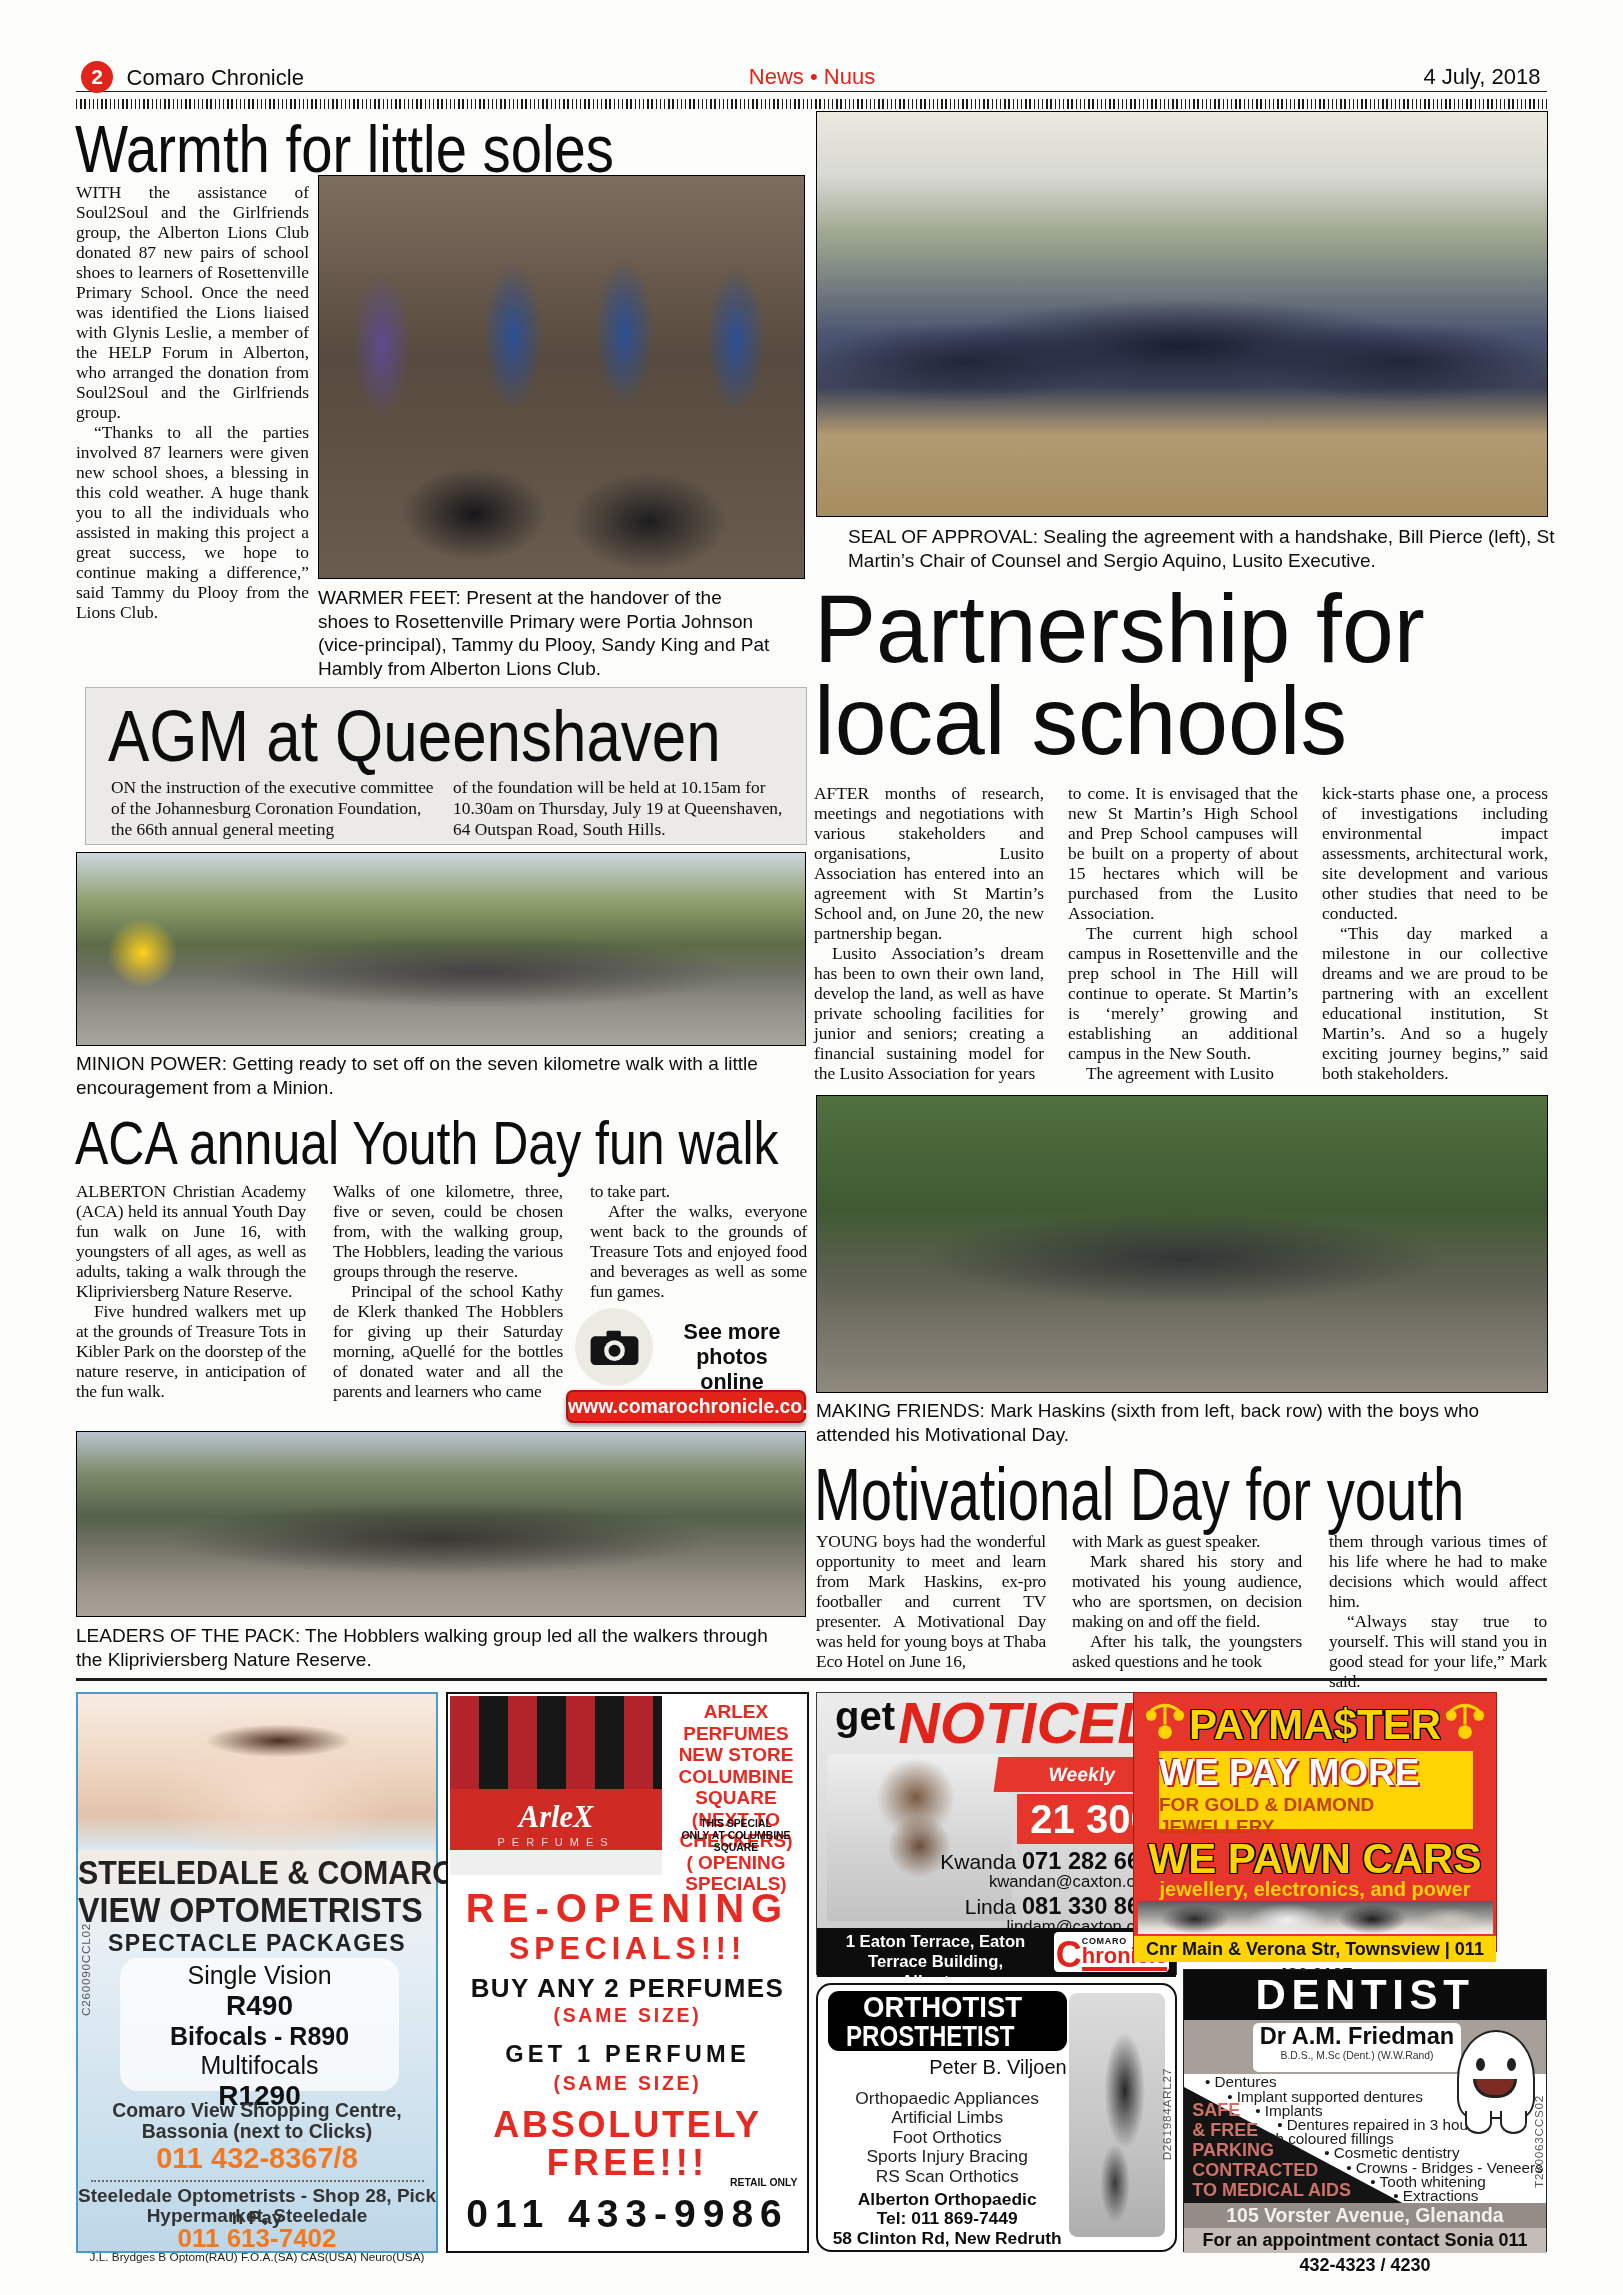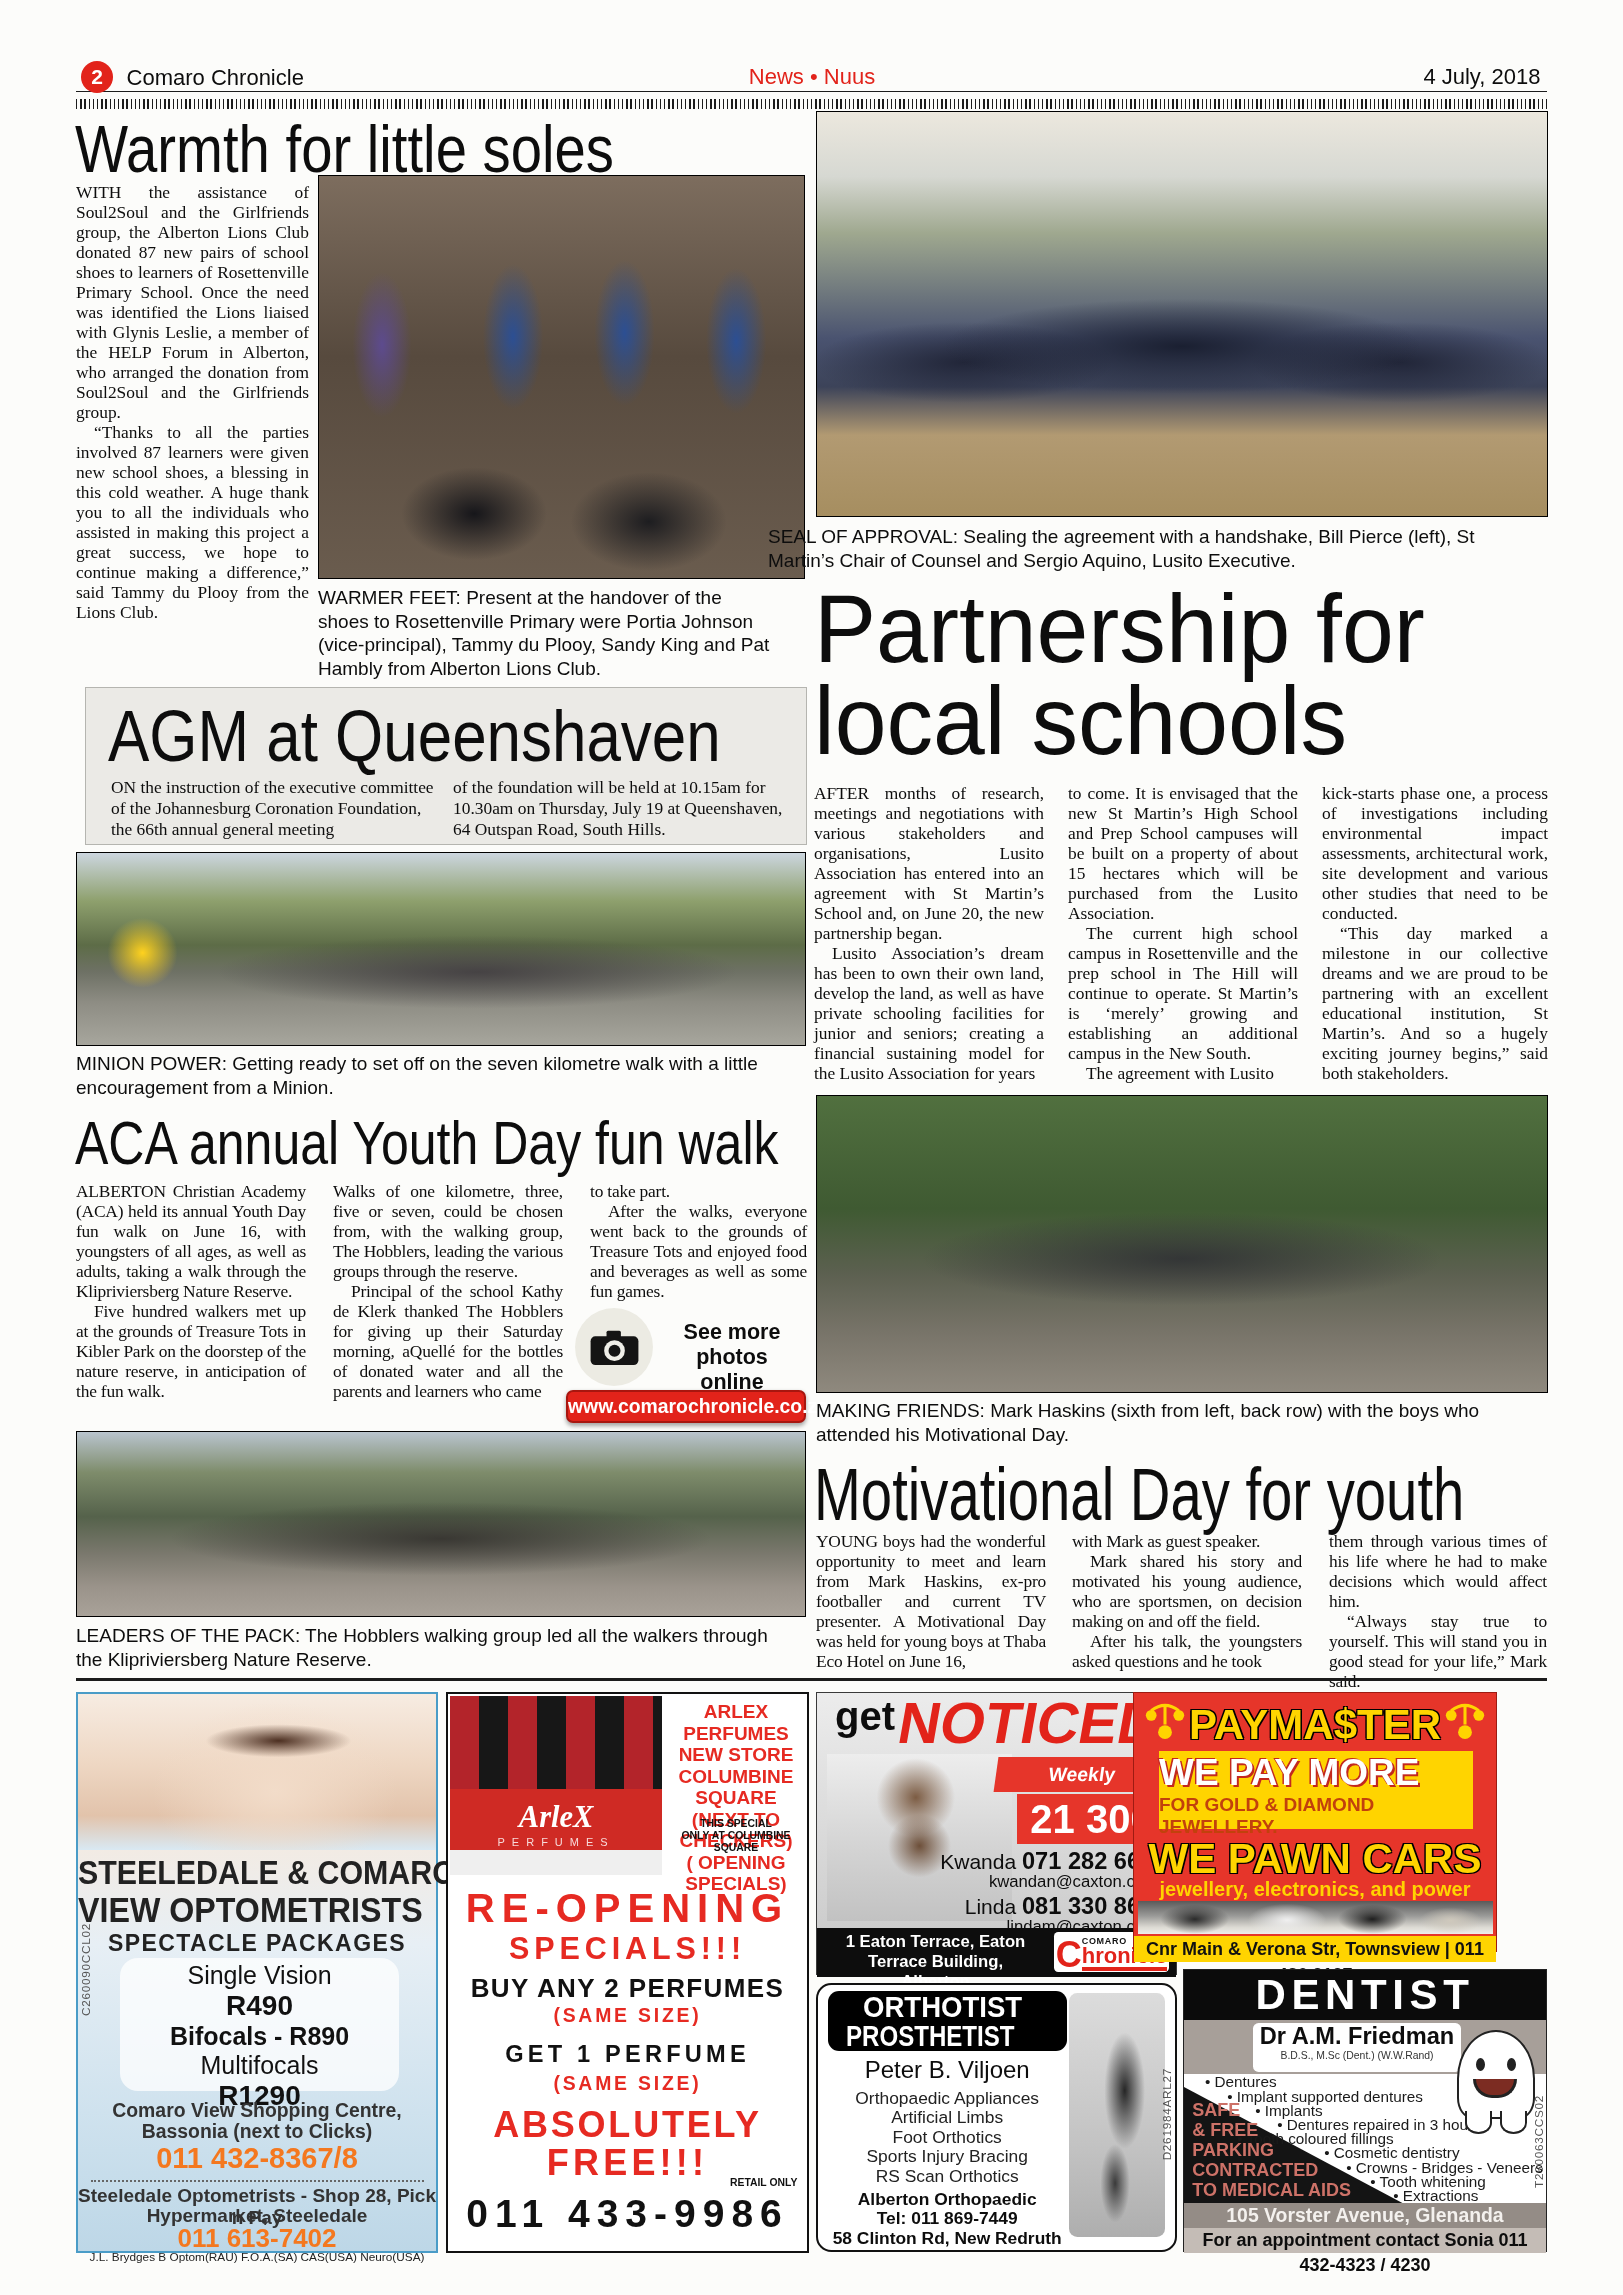--- a/index.html
+++ b/index.html
@@ -141,21 +141,21 @@
 
   <div class="abs headline" style="left:75px;top:110px;font-size:67px"><span class="squeeze" style="transform:scaleX(.84)">Warmth for little soles</span></div>
   <div class="abs serif bodytext" style="left:76px;top:182px;width:233px">
     <p>WITH the assistance of Soul2Soul and the Girlfriends group, the Alberton Lions Club donated 87 new pairs of school shoes to learners of Rosettenville Primary School. Once the need was identified the Lions liaised with Glynis Leslie, a member of the HELP Forum in Alberton, who arranged the donation from Soul2Soul and the Girlfriends group.</p>
     <p class="ind">“Thanks to all the parties involved 87 learners were given new school shoes, a blessing in this cold weather. A huge thank you to all the individuals who assisted in making this project a great success, we hope to continue making a difference,” said Tammy du Plooy from the Lions Club.</p>
   </div>
   <div class="abs photo ph-warmth" style="left:318px;top:175px;width:487px;height:404px"></div>
   <div class="abs cap" style="left:318px;top:586px;width:458px">WARMER FEET: Present at the handover of the shoes to Rosettenville Primary were Portia Johnson (vice-principal), Tammy du Plooy, Sandy King and Pat Hambly from Alberton Lions Club.</div>
 
   <div class="abs photo ph-seal" style="left:816px;top:111px;width:732px;height:406px"></div>
-  <div class="abs cap" style="left:768px;top:525px;width:722px">SEAL OF APPROVAL: Sealing the agreement with a handshake, Bill Pierce (left), St Martin’s Chair of Counsel and Sergio Aquino, Lusito Executive.</div>
+  <div class="abs cap" style="left:848px;top:525px;width:722px">SEAL OF APPROVAL: Sealing the agreement with a handshake, Bill Pierce (left), St Martin’s Chair of Counsel and Sergio Aquino, Lusito Executive.</div>
 
   <div class="abs" style="left:85px;top:687px;width:722px;height:158px;background:#ebeae6;border:0.7px solid #b5b5b0">
     <div class="abs headline" style="left:22px;top:7px;font-size:72px"><span class="squeeze" style="transform:scaleX(.86)">AGM at Queenshaven</span></div>
     <div class="abs serif" style="left:25px;top:89px;width:323px;font-size:17.4px;line-height:21px">ON the instruction of the executive committee of the Johannesburg Coronation Foundation, the 66th annual general meeting</div>
     <div class="abs serif" style="left:367px;top:89px;width:335px;font-size:17.4px;line-height:21px">of the foundation will be held at 10.15am for 10.30am on Thursday, July 19 at Queenshaven, 64 Outspan Road, South Hills.</div>
   </div>
 
   <div class="abs headline" style="left:814px;top:583px;font-size:97px;line-height:92px">
     <span class="squeeze" style="transform:scaleX(.96)">Partnership for</span><br>
     <span class="squeeze" style="transform:scaleX(.96)">local schools</span>
@@ -307,21 +307,21 @@
         </span>
       </div>
     </div>
   </div>
 
   <div class="abs ad-orth">
     <div class="abs orth-box">
       <div style="font-size:29px;line-height:30.5px;margin-top:1.4px"><span class="squeeze" style="transform:scaleX(.95)">ORTHOTIST</span></div>
       <div style="font-size:29px;line-height:28px"><span class="squeeze" style="transform:scaleX(.83)">PROSTHETIST</span></div>
     </div>
-    <div class="abs" style="left:9.7px;top:71px;width:239px;text-align:center;font-size:24px">Peter B. Viljoen</div>
+    <div class="abs" style="left:9.7px;top:71px;width:239px;text-align:right;font-size:20px">Peter B. Viljoen</div>
     <div class="abs orth-svc" style="left:9.7px;top:104px;width:239px">
         <div class="">Orthopaedic Appliances</div>
         <div class="">Artificial Limbs</div>
         <div class="">Foot Orthotics</div>
         <div class="">Sports Injury Bracing</div>
         <div class="">RS Scan Orthotics</div>
       </div>
     <div class="abs" style="left:9.7px;top:205px;width:239px;text-align:center;font-weight:bold;font-size:17.4px;line-height:19.4px">
       <div>Alberton Orthopaedic</div>
       <div>Tel: 011 869-7449</div>

